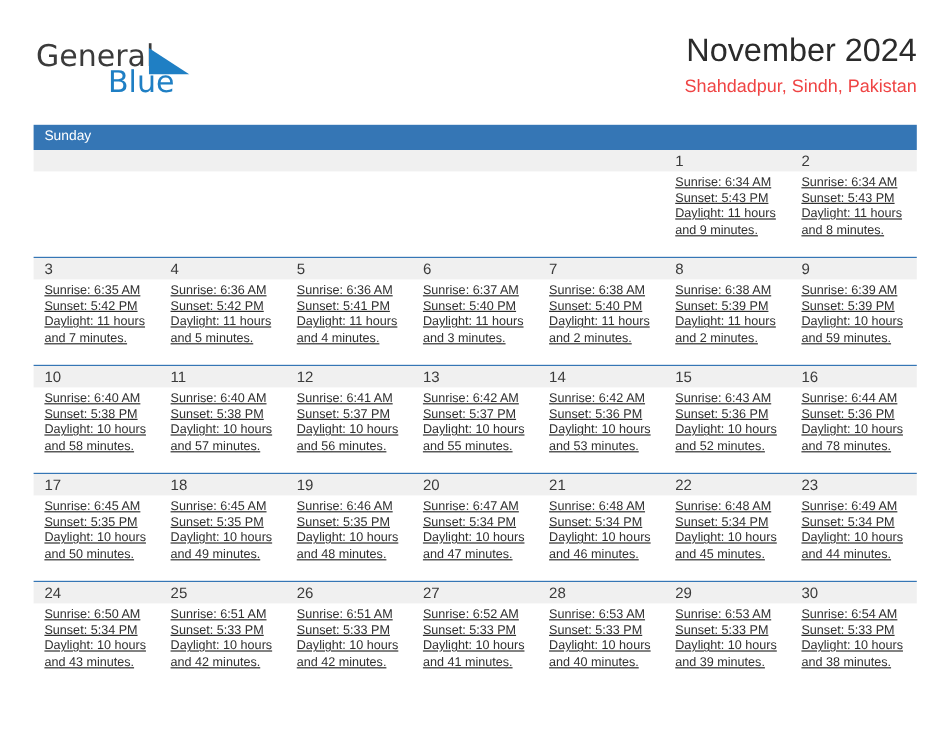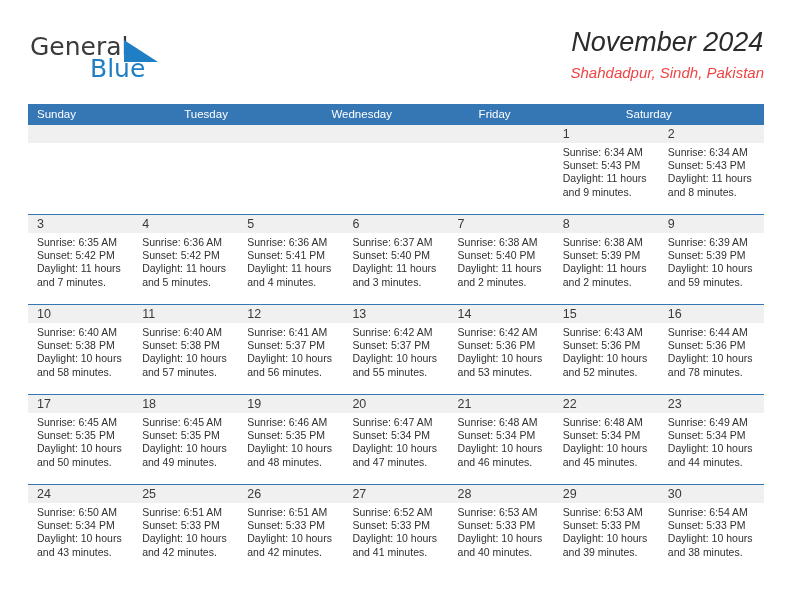--- a/index.html
+++ b/index.html
@@ -62,22 +62,21 @@
     left: 96px;
     top: 14px;
     width: 34px;
     height: 22px;
   }
 
   .title-block {
     position: absolute;
     right: 0;
     top: 0;
-    text-align: center;
-    font-style: italic;
+    text-align: right;
   }
   .cal-title {
     font-size: 27px;
     color: #2b2b2b;
     font-weight: 400;
     line-height: 32px;
     white-space: nowrap;
     font-family: "Liberation Sans", sans-serif;
   }
   .cal-subtitle {
@@ -95,20 +94,21 @@
     position: absolute;
     left: 28px;
     top: 104px;
     width: 736px;
   }
 
   .cal-head {
     display: flex;
     background: #3576b5;
     height: 21px;
+    flex-direction: column;
   }
   .cal-head .dow {
     flex: 1 1 0;
     color: #ffffff;
     font-size: 11.5px;
     line-height: 21px;
     padding-left: 9px;
     box-sizing: border-box;
     white-space: nowrap;
     font-family: "Liberation Sans", sans-serif;
@@ -137,20 +137,21 @@
     height: 71px;
   }
   .week .cell {
     flex: 1 1 0;
     box-sizing: border-box;
     padding: 3px 6px 0 9px;
     font-size: 10.5px;
     line-height: 13.2px;
     color: #303030;
     font-family: "Liberation Sans", sans-serif;
+    text-decoration: underline;
   }
   .week .cell .line { white-space: nowrap; }
 
   .week.sep-top {
     border-top: 1.5px solid #3576b5;
   }
 </style>
 </head>
 <body>
 

